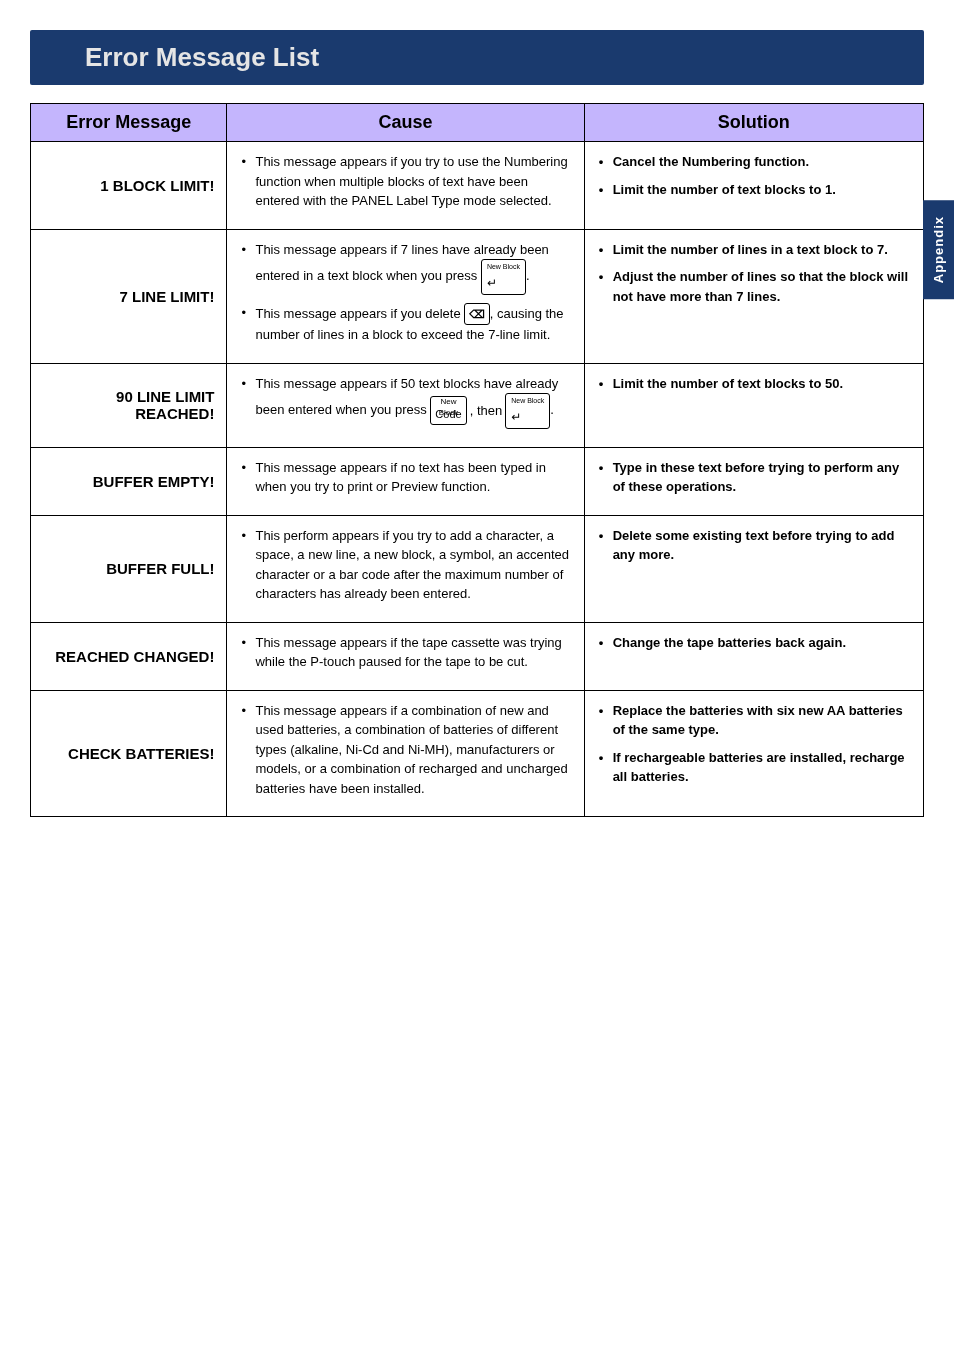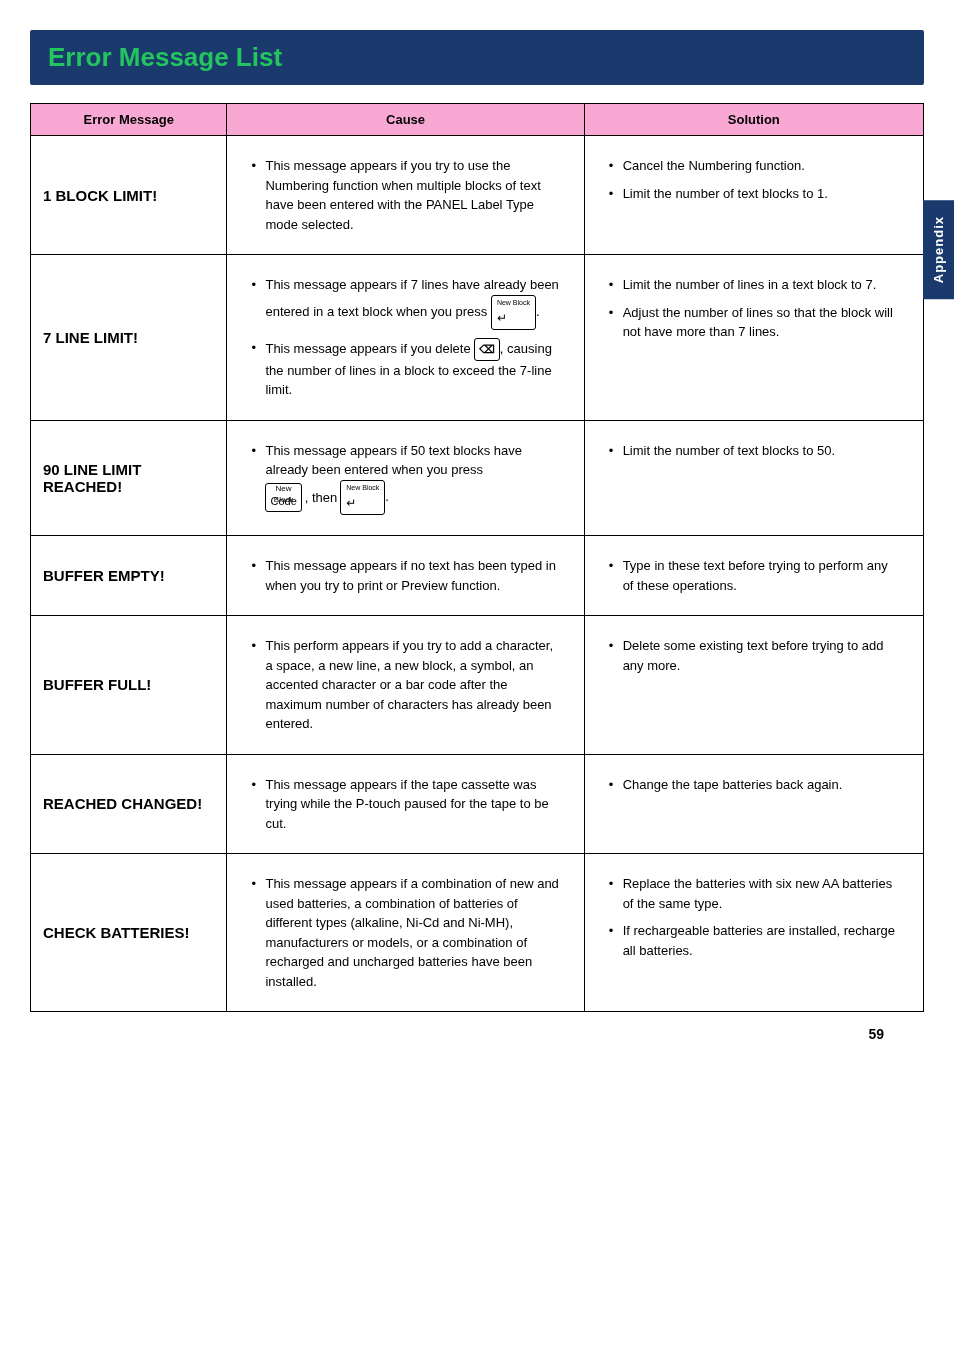--- a/index.html
+++ b/index.html
@@ -19,21 +19,22 @@
     .title-bar {
       background: #1a3a6e;
       color: #fff;
       padding: 12px 18px;
       margin-bottom: 18px;
       border-radius: 2px;
     }
     .title-bar h1 {
       font-size: 26px;
       font-weight: bold;
-      color: #22c55e;
+      color: #e5e5e5;
+      margin-left: 37px;
     }
     .sidebar-tab {
       position: absolute;
       right: 0;
       top: 200px;
       background: #1a3a6e;
       color: #fff;
       writing-mode: vertical-rl;
       text-orientation: mixed;
       transform: rotate(180deg);
@@ -44,48 +45,49 @@
       z-index: 10;
     }
     table {
       width: 100%;
       border-collapse: collapse;
       border: 1.5px solid #000;
     }
     th {
       border: 1.5px solid #000;
       padding: 8px 10px;
-      background: #f9a8d4;
+      background: #c4b5fd;
       font-weight: bold;
       text-align: center;
-      font-size: 13px;
+      font-size: 18px;
     }
     td {
       border: 1.5px solid #000;
       padding: 10px 12px;
       vertical-align: middle;
     }
     td.error-msg {
-      text-align: left;
+      text-align: right;
       font-weight: bold;
       font-size: 15px;
       width: 22%;
     }
     td.cause {
       vertical-align: top;
       width: 40%;
     }
     td.solution {
       vertical-align: top;
       width: 38%;
+      font-weight: bold;
     }
     ul.bullet-list {
       list-style: none;
       padding: 0;
-      margin: 10px;
+      margin: 0;
     }
     ul.bullet-list li {
       padding-left: 16px;
       position: relative;
       margin-bottom: 8px;
       line-height: 1.5;
     }
     ul.bullet-list li::before {
       content: "•";
       position: absolute;
@@ -306,14 +308,13 @@
         <td class="solution">
           <ul class="bullet-list">
             <li>Replace the batteries with six new AA batteries of the same type.</li>
             <li>If rechargeable batteries are installed, recharge all batteries.</li>
           </ul>
         </td>
       </tr>
     </tbody>
   </table>
 
-  <div class="page-num">59</div>
 </div>
 
 </body></html>

